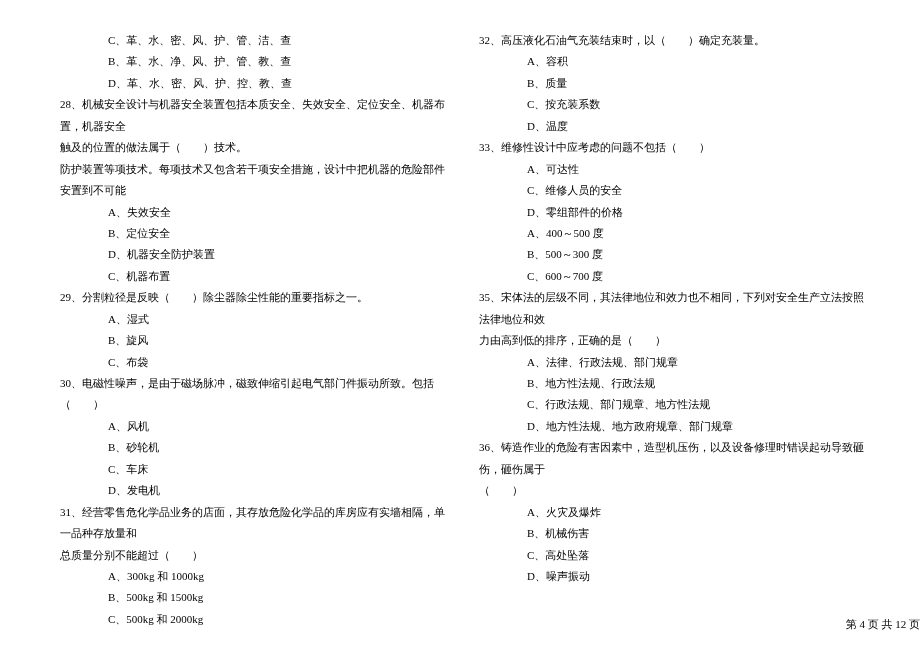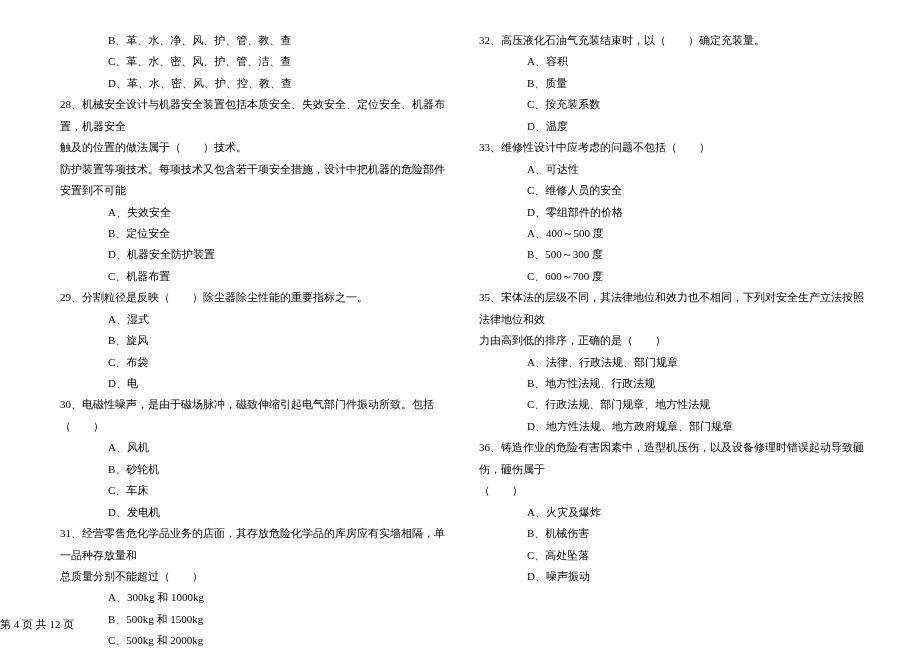--- a/index.html
+++ b/index.html
@@ -23,47 +23,46 @@
       line-height: 1.95;
     }
     .opt { padding-left: 48px; }
     .q { padding-left: 0; }
     .cont { padding-left: 0; }
     .footer {
       position: absolute;
       bottom: 18px;
       left: 0;
       width: 100%;
-      text-align: left;
+      text-align: right;
       font-size: 11px;
     }
   </style>
 </head>
 <body>
 
 <div class="page">
 
   <div class="col">
+    <div class="opt">C、革、水、密、风、护、管、洁、查</div>
     <div class="opt">B、革、水、净、风、护、管、教、查</div>
-    <div class="opt">C、革、水、密、风、护、管、洁、查</div>
     <div class="opt">D、革、水、密、风、护、控、教、查</div>
 
     <div class="q">28、机械安全设计与机器安全装置包括本质安全、失效安全、定位安全、机器布置，机器安全</div>
     <div class="cont">触及的位置的做法属于（　　）技术。</div>
     <div class="cont">防护装置等项技术。每项技术又包含若干项安全措施，设计中把机器的危险部件安置到不可能</div>
     <div class="opt">A、失效安全</div>
     <div class="opt">B、定位安全</div>
     <div class="opt">D、机器安全防护装置</div>
     <div class="opt">C、机器布置</div>
 
     <div class="q">29、分割粒径是反映（　　）除尘器除尘性能的重要指标之一。</div>
     <div class="opt">A、湿式</div>
     <div class="opt">B、旋风</div>
     <div class="opt">C、布袋</div>
-    <div class="opt">D、电</div>
 
     <div class="q">30、电磁性噪声，是由于磁场脉冲，磁致伸缩引起电气部门件振动所致。包括（　　）</div>
     <div class="opt">A、风机</div>
     <div class="opt">B、砂轮机</div>
     <div class="opt">C、车床</div>
     <div class="opt">D、发电机</div>
 
     <div class="q">31、经营零售危化学品业务的店面，其存放危险化学品的库房应有实墙相隔，单一品种存放量和</div>
     <div class="cont">总质量分别不能超过（　　）</div>
     <div class="opt">A、300kg 和 1000kg</div>

